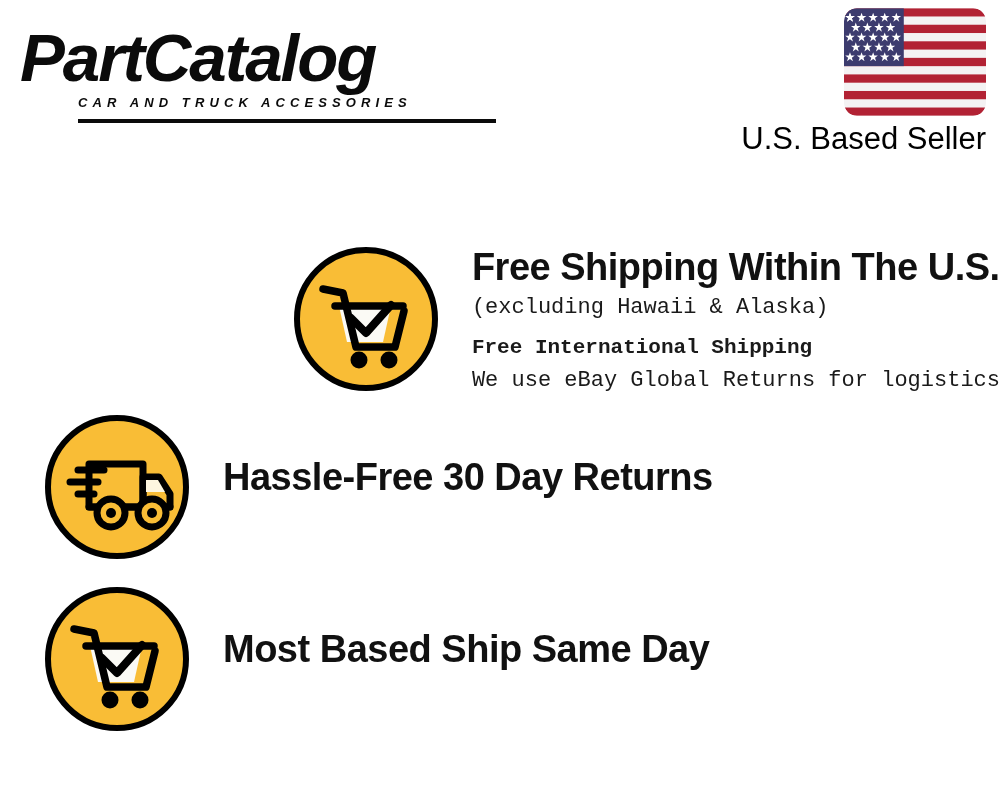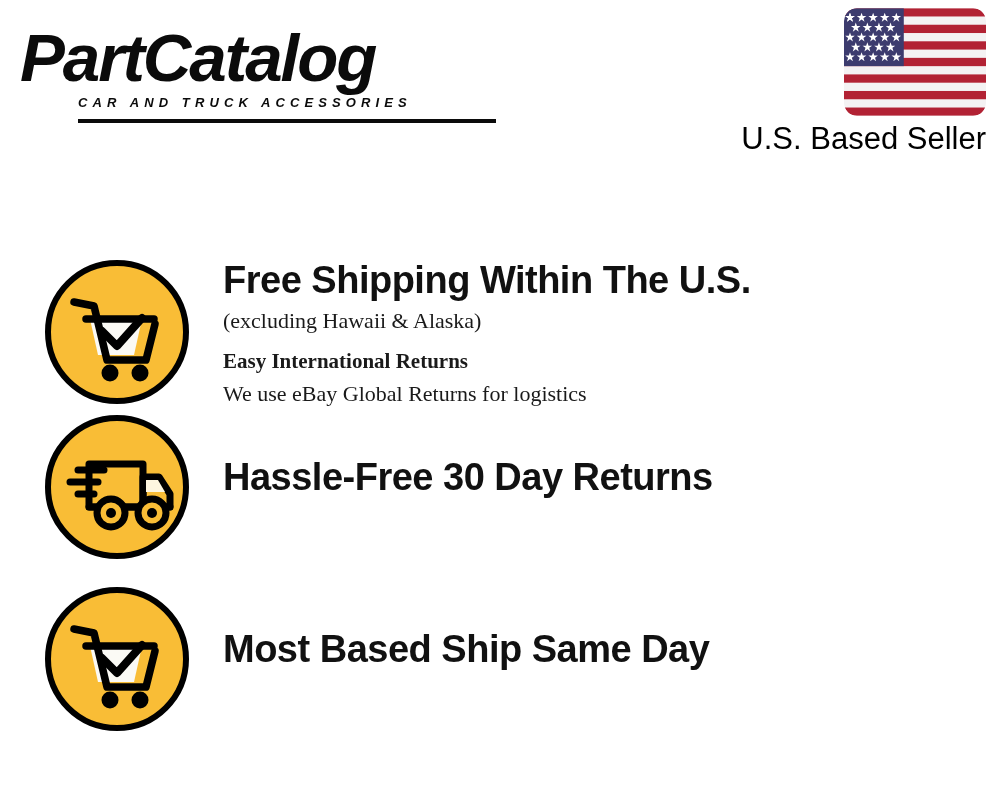--- a/index.html
+++ b/index.html
@@ -92,21 +92,21 @@
     top: 240px;
     width: 1000px;
   }
   .feature-row {
     position: absolute;
     left: 0;
     width: 1000px;
     display: flex;
     align-items: flex-start;
   }
-  .feature-row.r1 { top: 17px; }
+  .feature-row.r1 { top: 4px; justify-content: flex-end; }
   .feature-row.r2 { top: 172px; }
   .feature-row.r3 { top: 344px; }
 
   .icon-badge {
     width: 150px;
     height: 150px;
     margin-left: 42px;
     flex: 0 0 150px;
   }
   .icon-badge svg { display: block; }
@@ -118,21 +118,21 @@
   .feature-title {
     font-family: "Liberation Sans", sans-serif;
     font-weight: bold;
     font-size: 38px;
     line-height: 46px;
     letter-spacing: -0.5px;
     color: #111111;
     white-space: nowrap;
   }
   .feature-sub {
-    font-family: Liberation Serif, serif;
+    font-family: Liberation Mono, monospace;
     font-weight: normal;
     font-size: 22px;
     line-height: 30px;
     color: #1a1a1a;
     white-space: nowrap;
     margin-top: 3px;
   }
   .feature-sub.strong {
     font-weight: bold;
     font-size: 21px;
@@ -219,21 +219,21 @@
           <path d="M44 62 L112 62"></path>
         </g>
         <path d="M60 74 L75 89 L100 61" fill="none" stroke="#000000" stroke-width="8" stroke-linecap="round" stroke-linejoin="round"></path>
         <circle cx="68" cy="116" r="8.5" fill="#000000"></circle>
         <circle cx="98" cy="116" r="8.5" fill="#000000"></circle>
       </svg>
     </span>
     <div class="feature-text">
       <div class="feature-title">Free Shipping Within The U.S.</div>
       <div class="feature-sub">(excluding Hawaii &amp; Alaska)</div>
-      <div class="feature-sub strong">Easy International Returns</div>
+      <div class="feature-sub strong">Free International Shipping</div>
       <div class="feature-sub">We use eBay Global Returns for logistics</div>
     </div>
   </div>
 
   <div class="feature-row r2">
     <span class="icon-badge">
       <svg width="150" height="150" viewBox="0 0 150 150" xmlns="http://www.w3.org/2000/svg">
         <circle cx="75" cy="75" r="69" fill="#f9bd36" stroke="#000000" stroke-width="6"></circle>
         <g fill="none" stroke="#000000" stroke-width="7" stroke-linecap="round" stroke-linejoin="round">
           <path d="M36 58 L62 58"></path>

